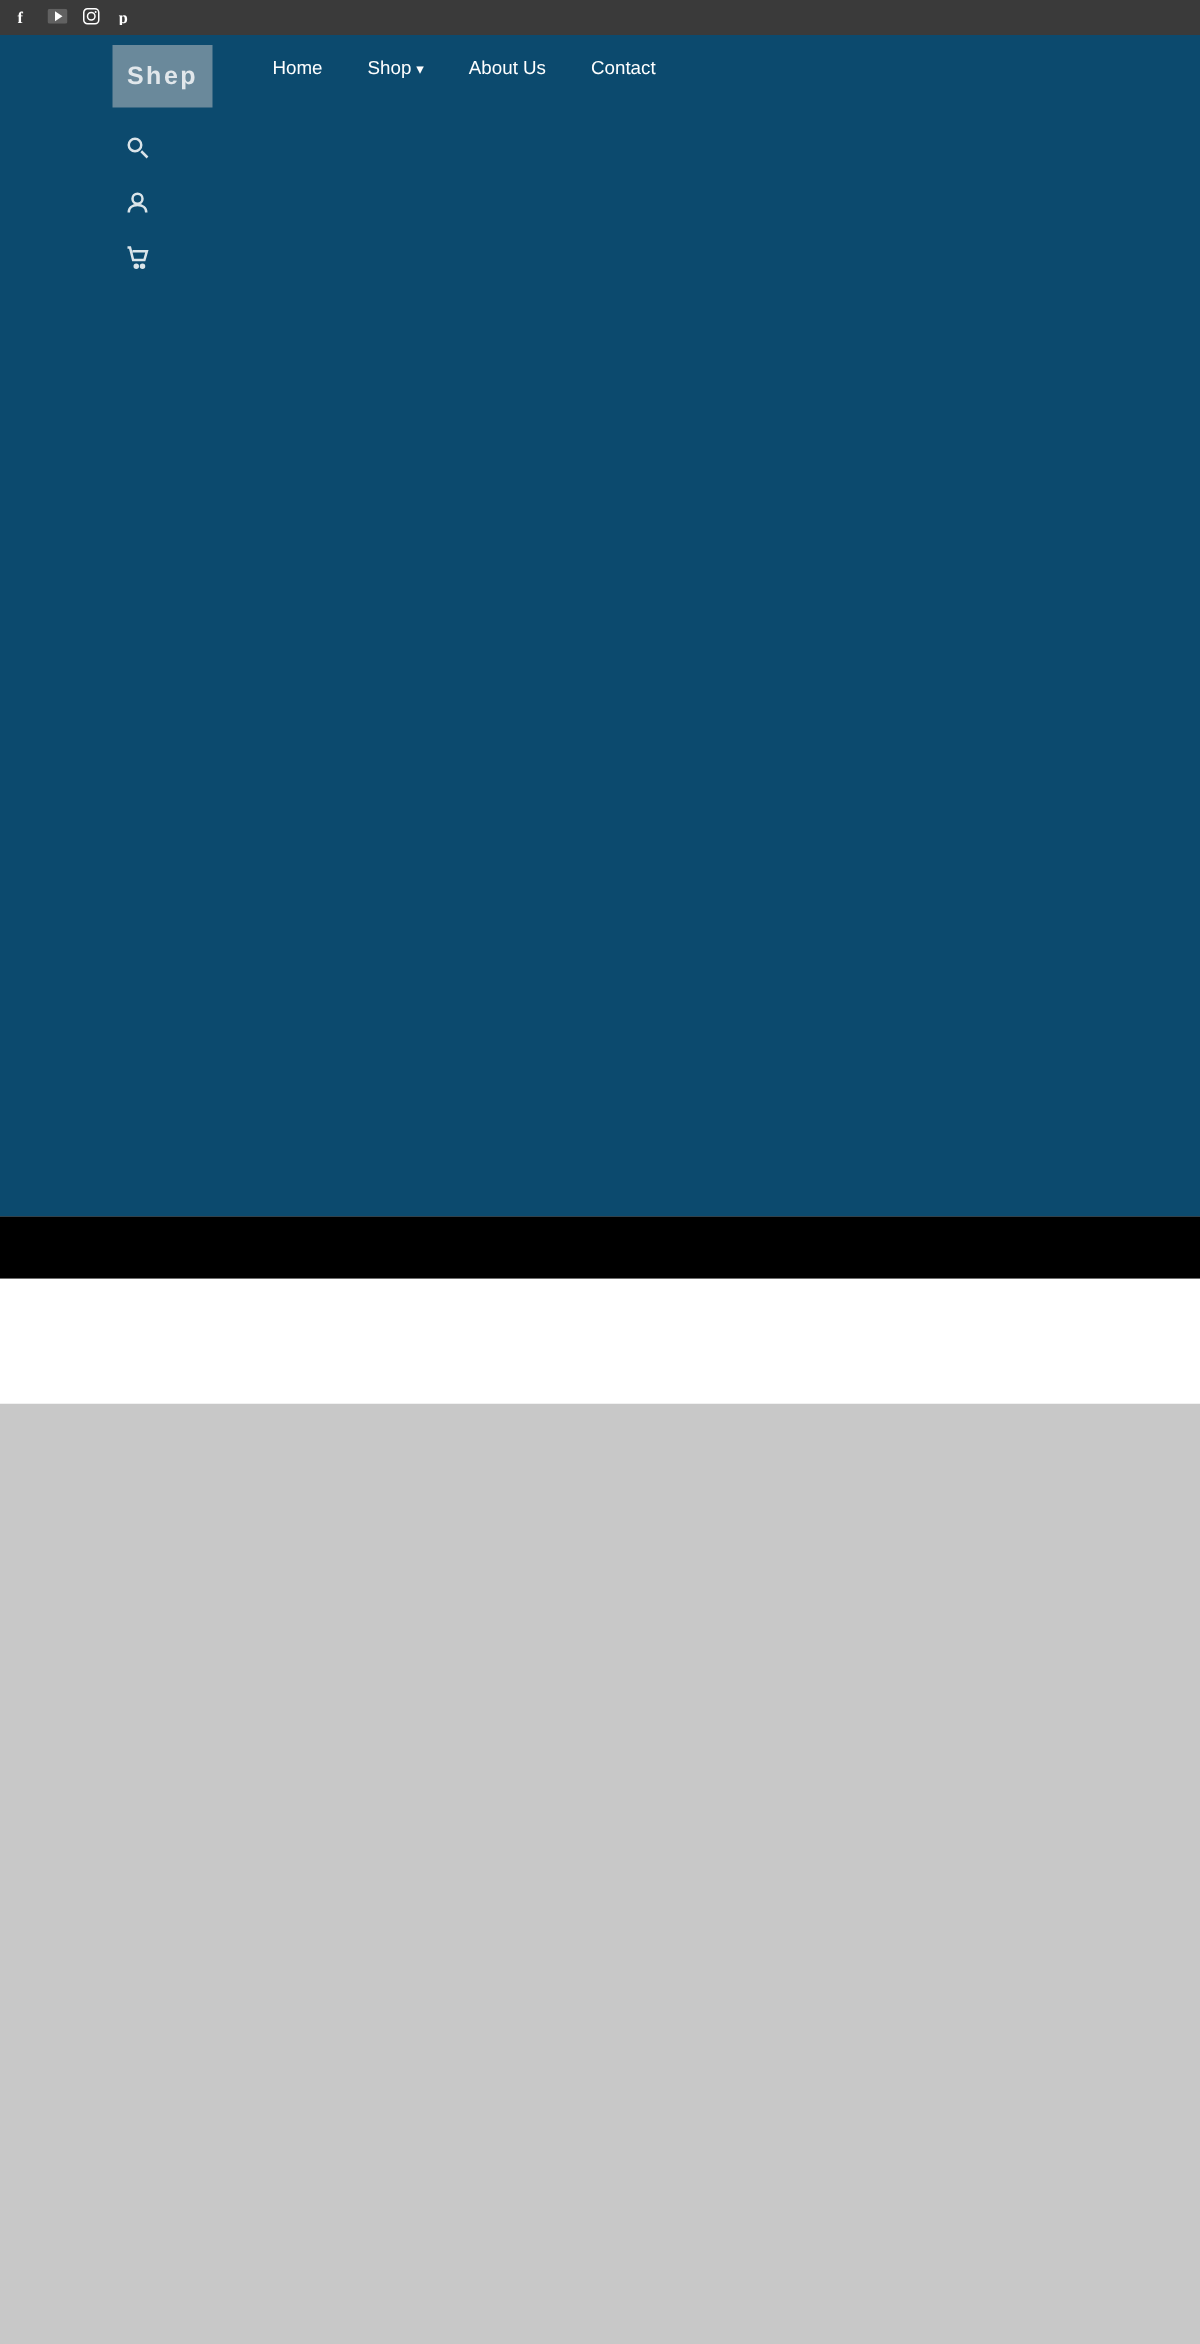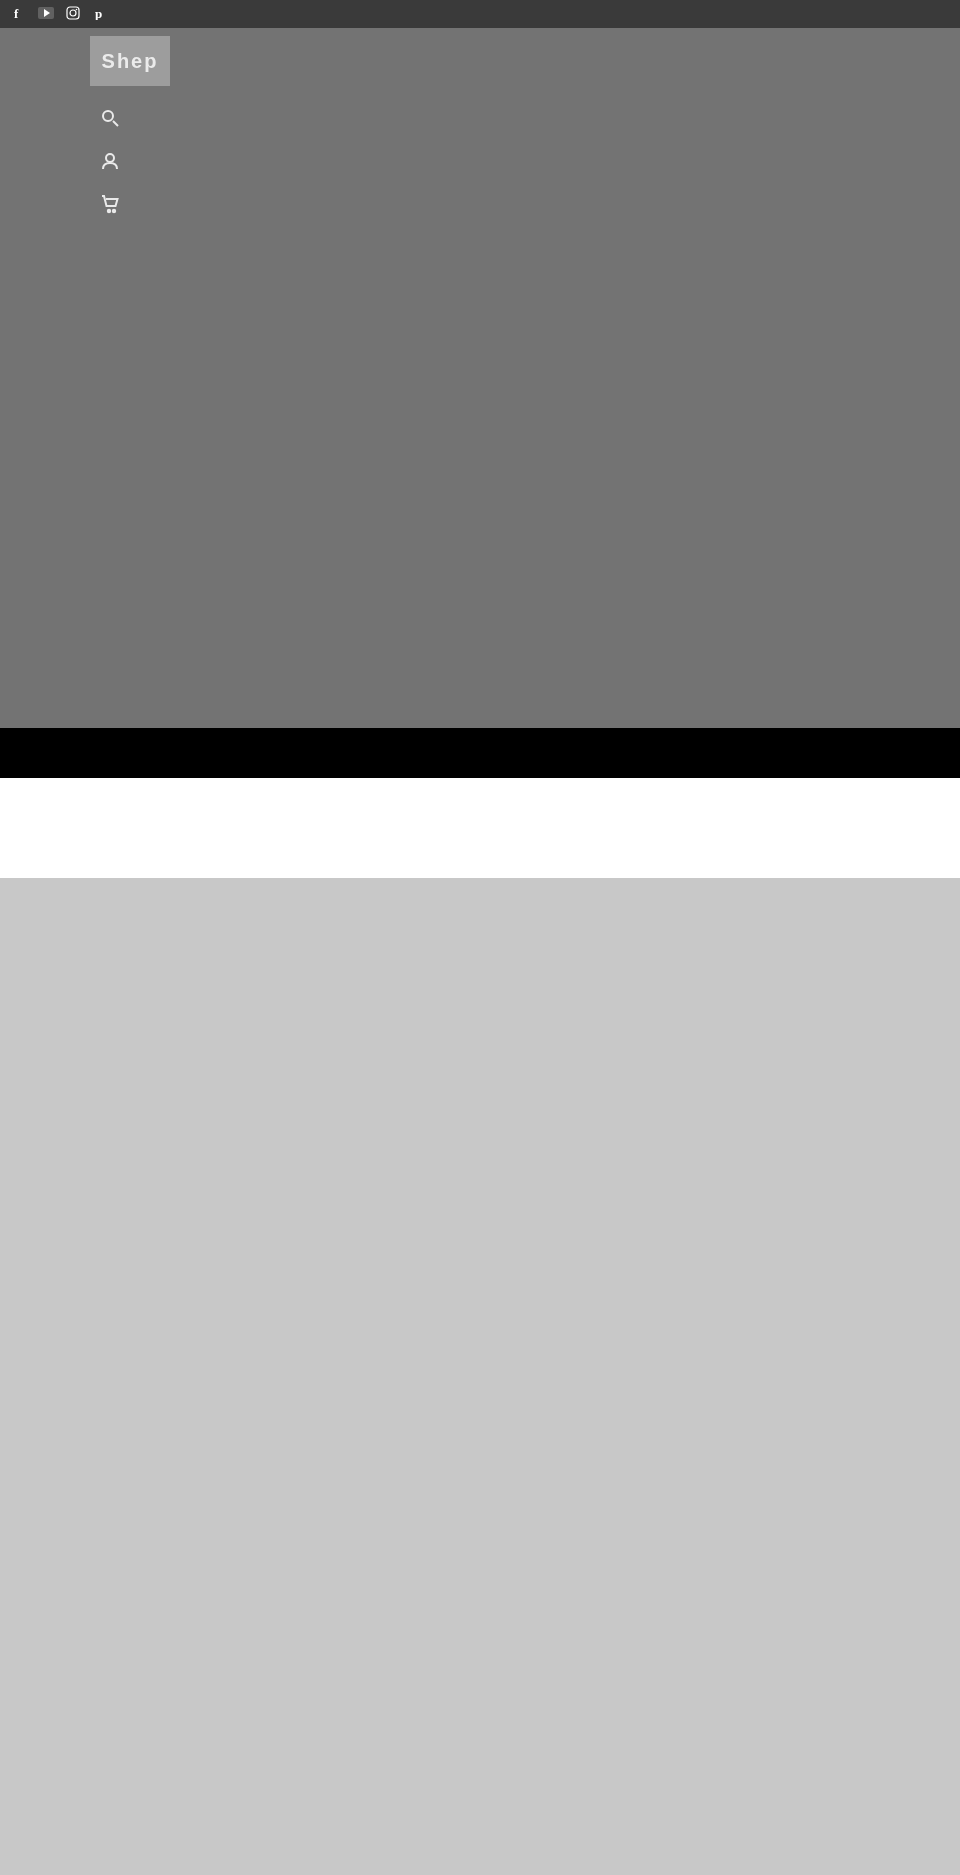--- a/index.html
+++ b/index.html
@@ -27,23 +27,23 @@
 
     .social-icon {
       color: #fff;
       font-size: 14px;
       cursor: pointer;
       text-decoration: none;
     }
 
     
     .hero-section {
-      background: #737373;
+      background: #0c4a6e;
       position: relative;
-      height: 700px;
+      height: 945px;
     }
 
     
     .nav-bar {
       display: flex;
       align-items: flex-start;
       padding: 10px 0 0 90px;
       position: relative;
       z-index: 2;
     }
@@ -155,20 +155,28 @@
     </svg>
   </a>
 </div>
 
 <div class="hero-section">
 
   <div class="nav-logo">
     <span class="logo-text">Shep</span>
   </div>
 
+  <div class="nav-bar" style="padding-left:200px;">
+    <a class="nav-link" href="#">Home</a>
+    <a class="nav-link nav-link-shop" href="#">
+      <span>Shop</span>
+    </a>
+    <a class="nav-link" href="#">About Us</a>
+    <a class="nav-link" href="#">Contact</a>
+  </div>
 
   <div class="icon-column">
     <span class="nav-icon">
       <svg width="20" height="20" viewBox="0 0 20 20" fill="none" stroke="white" stroke-width="2">
         <circle cx="8" cy="8" r="5"></circle>
         <line x1="13" y1="13" x2="18" y2="18"></line>
       </svg>
     </span>
     <span class="nav-icon">
       <svg width="20" height="20" viewBox="0 0 20 20" fill="none" stroke="white" stroke-width="2">

